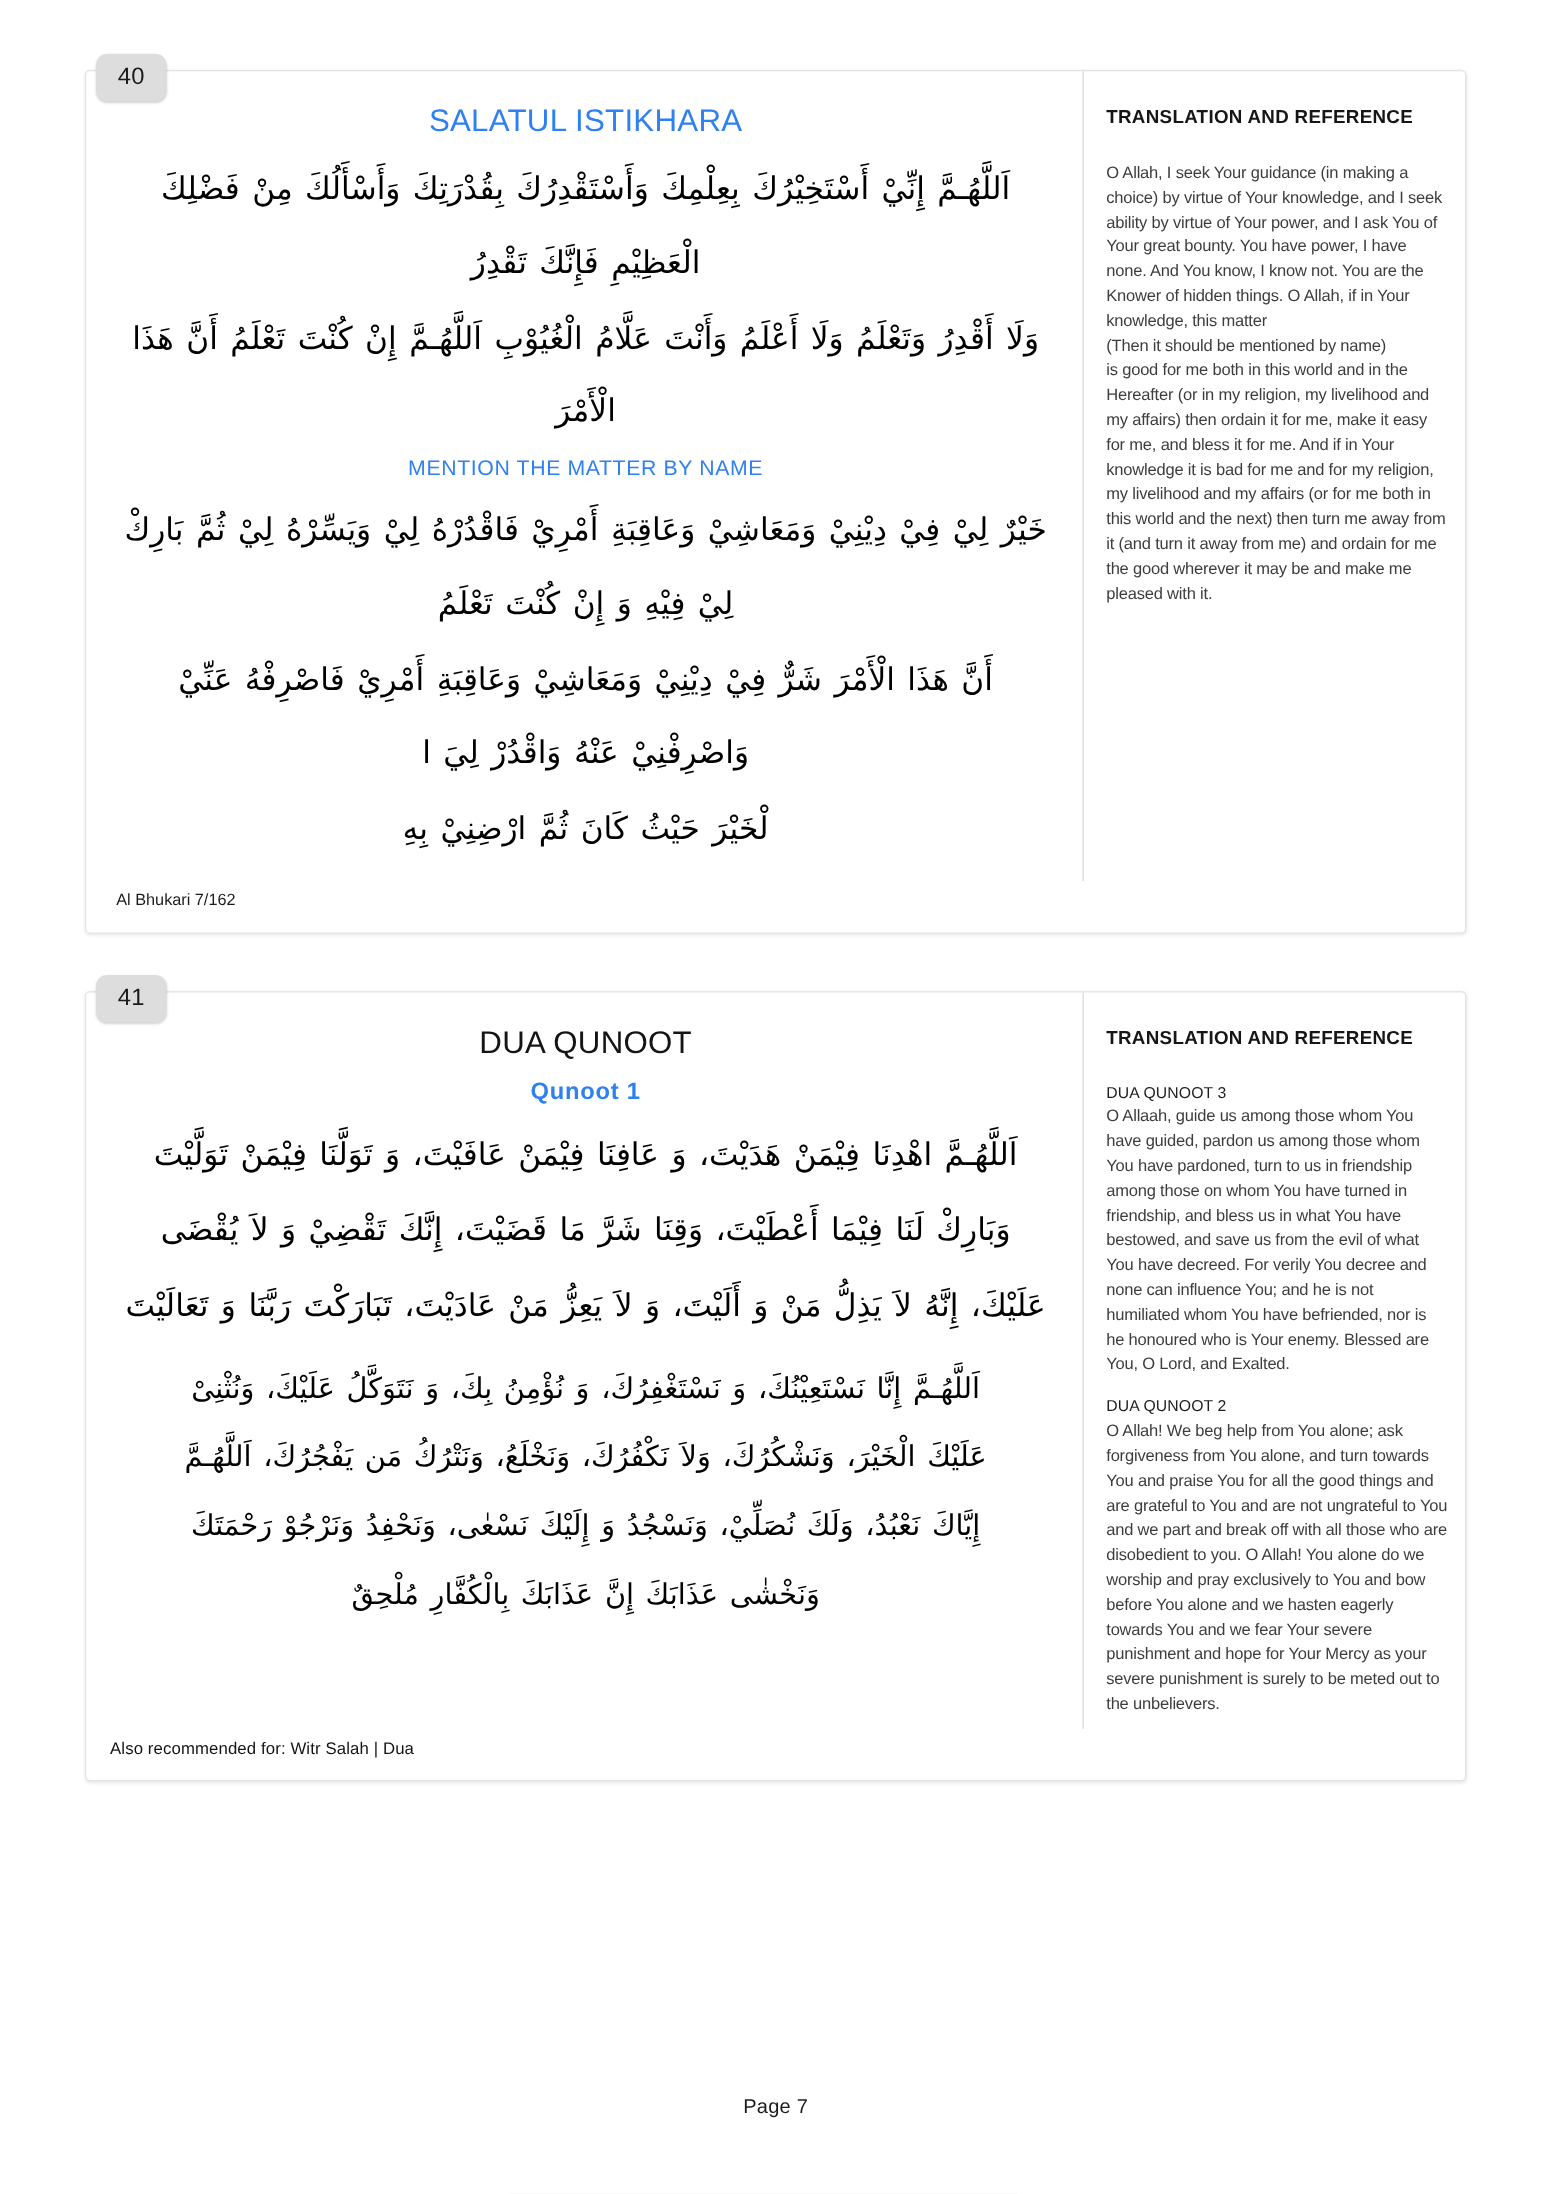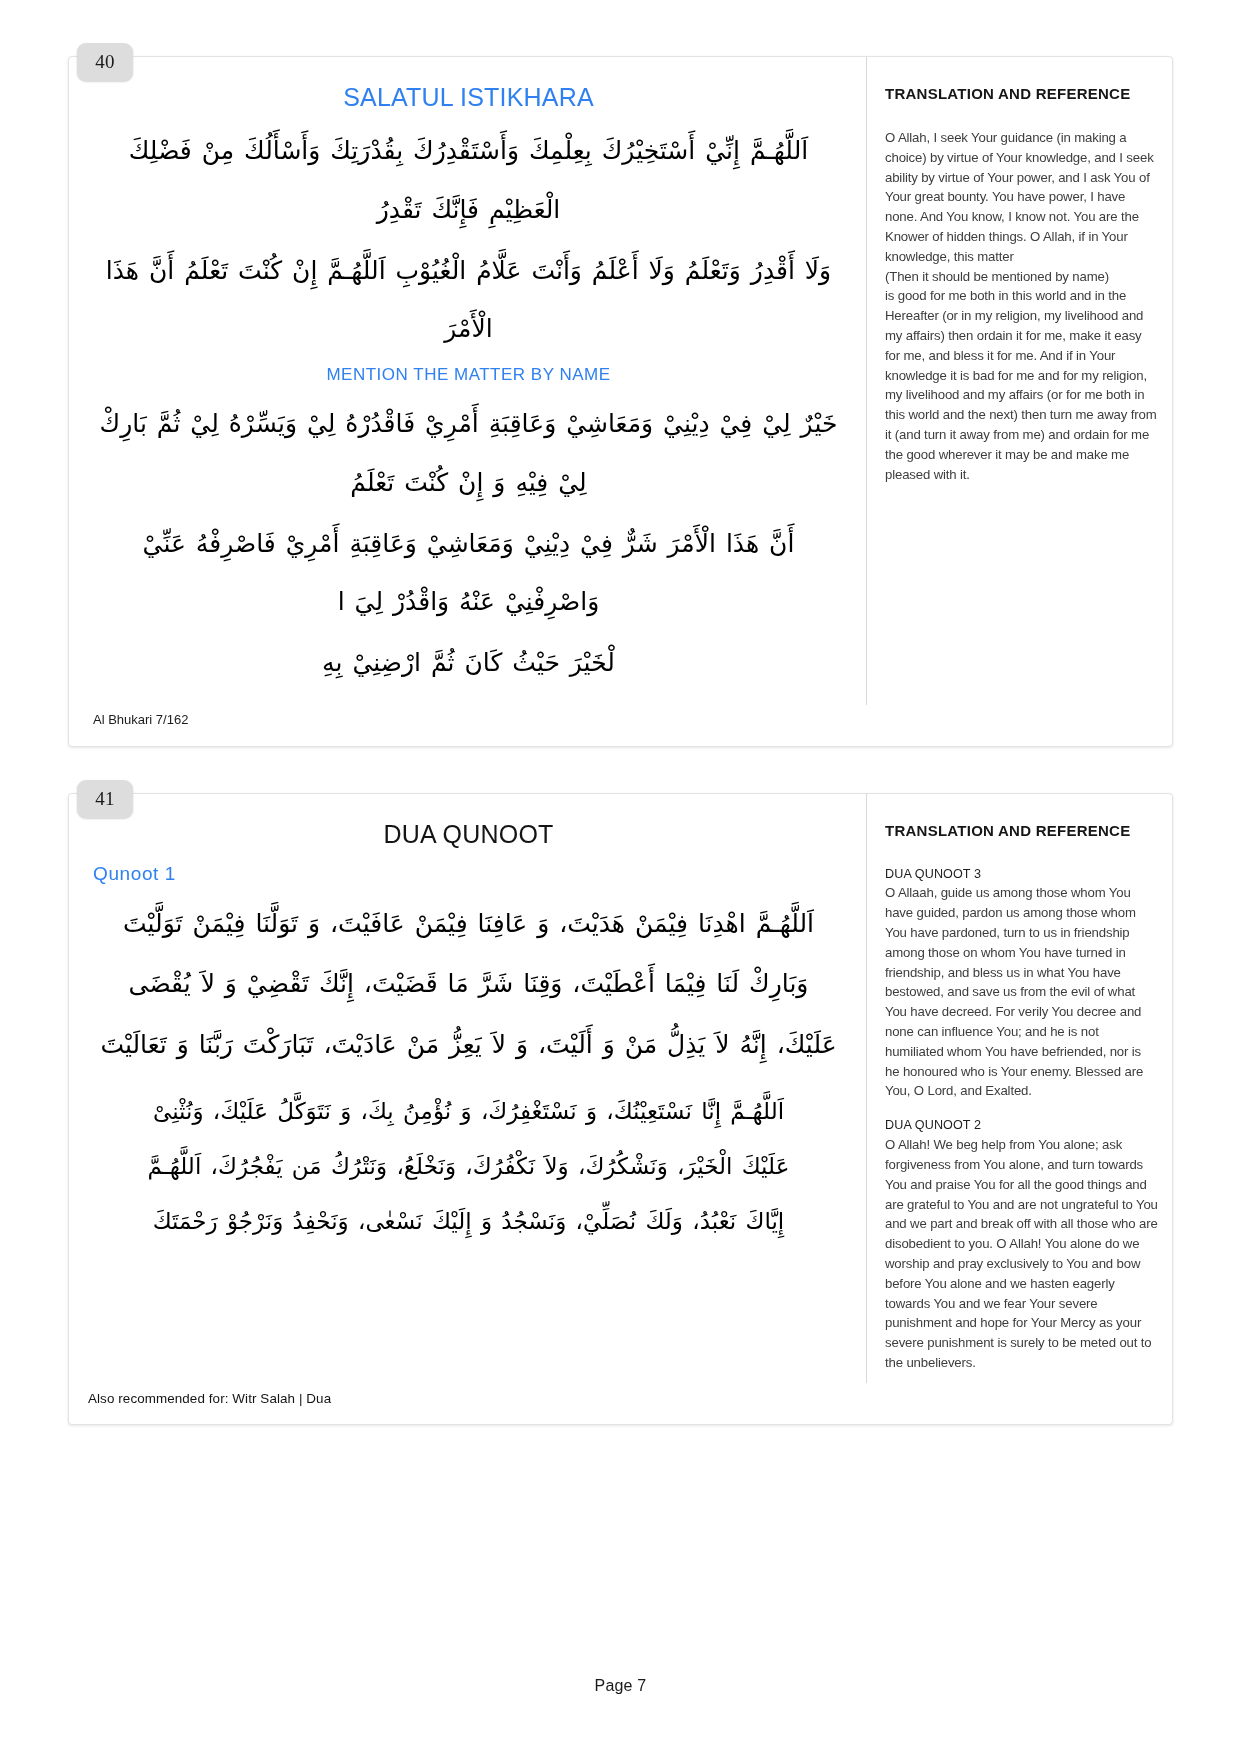--- a/index.html
+++ b/index.html
@@ -45,21 +45,20 @@
     background: #dddddd;
     border-radius: 9px;
     display: flex;
     align-items: center;
     justify-content: center;
     font-size: 19px;
     color: #1a1a1a;
     letter-spacing: .3px;
     box-shadow: 0 1px 2px rgba(0,0,0,.18);
     z-index: 4;
-    font-family: Liberation Serif, serif;
   }
   .col-left {
     flex: 1 1 auto;
     padding: 26px 22px 10px 24px;
     min-width: 0;
     position: relative;
   }
   .col-right {
     flex: 0 0 306px;
     border-left: 1px solid #d9d9d9;
@@ -79,25 +78,26 @@
     color: #141414;
   }
   .trans-head {
     font-size: 15px;
     color: #161616;
     letter-spacing: .25px;
     margin: 2px 0 0 0;
     font-weight: 600;
   }
   .subtitle {
+    text-align: center;
     color: #2f80f0;
     font-size: 19px;
     margin: 14px 0 10px 0;
     letter-spacing: .6px;
-    font-weight: 400;
+    font-weight: 700;
   }
   .inline-note {
     text-align: center;
     color: #2f80f0;
     font-size: 17px;
     letter-spacing: .5px;
     margin: 6px 0 4px 0;
   }
   
   .arabic {
@@ -229,20 +229,21 @@
           <p>اَللَّهُـمَّ اهْدِنَا فِيْمَنْ هَدَيْتَ، وَ عَافِنَا فِيْمَنْ عَافَيْتَ، وَ تَوَلَّنَا فِيْمَنْ تَوَلَّيْتَ</p>
           <p>وَبَارِكْ لَنَا فِيْمَا أَعْطَيْتَ، وَقِنَا شَرَّ مَا قَضَيْتَ، إِنَّكَ تَقْضِيْ وَ لاَ يُقْضَى</p>
           <p>عَلَيْكَ، إِنَّهُ لاَ يَذِلُّ مَنْ وَ أَلَيْتَ، وَ لاَ يَعِزُّ مَنْ عَادَيْتَ، تَبَارَكْتَ رَبَّنَا وَ تَعَالَيْتَ</p>
         </div>
 
 
         <div class="arabic small">
           <p>اَللَّهُـمَّ إِنَّا نَسْتَعِيْنُكَ، وَ نَسْتَغْفِرُكَ، وَ نُؤْمِنُ بِكَ، وَ نَتَوَكَّلُ عَلَيْكَ، وَنُثْنِىْ</p>
           <p>عَلَيْكَ الْخَيْرَ، وَنَشْكُرُكَ، وَلاَ نَكْفُرُكَ، وَنَخْلَعُ، وَنَتْرُكُ مَن يَفْجُرُكَ، اَللَّهُـمَّ</p>
           <p>إِيَّاكَ نَعْبُدُ، وَلَكَ نُصَلِّيْ، وَنَسْجُدُ وَ إِلَيْكَ نَسْعٰى، وَنَحْفِدُ وَنَرْجُوْ رَحْمَتَكَ</p>
+          <p>وَنَخْشٰى عَذَابَكَ إِنَّ عَذَابَكَ بِالْكُفَّارِ مُلْحِقٌ</p>
         </div>
       </div>
 
       <div class="col-right">
         <div class="trans-head">TRANSLATION AND REFERENCE</div>
         <div class="trans-body">
           <p class="trans-label">DUA QUNOOT 3</p>
           <p>O Allaah, guide us among those whom You have guided, pardon us among those whom You have pardoned, turn to us in friendship among those on whom You have turned in friendship, and bless us in what You have bestowed, and save us from the evil of what You have decreed. For verily You decree and none can influence You; and he is not humiliated whom You have befriended, nor is he honoured who is Your enemy. Blessed are You, O Lord, and Exalted.</p>
           <div class="trans-gap"></div>
           <p class="trans-label">DUA QUNOOT 2</p>

